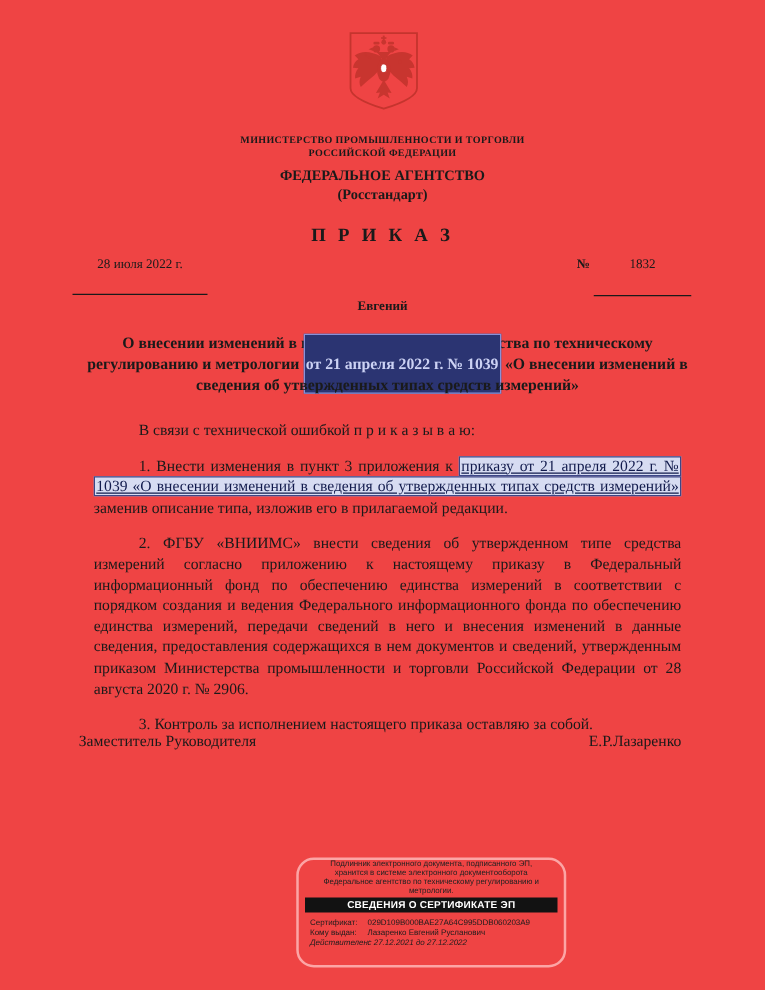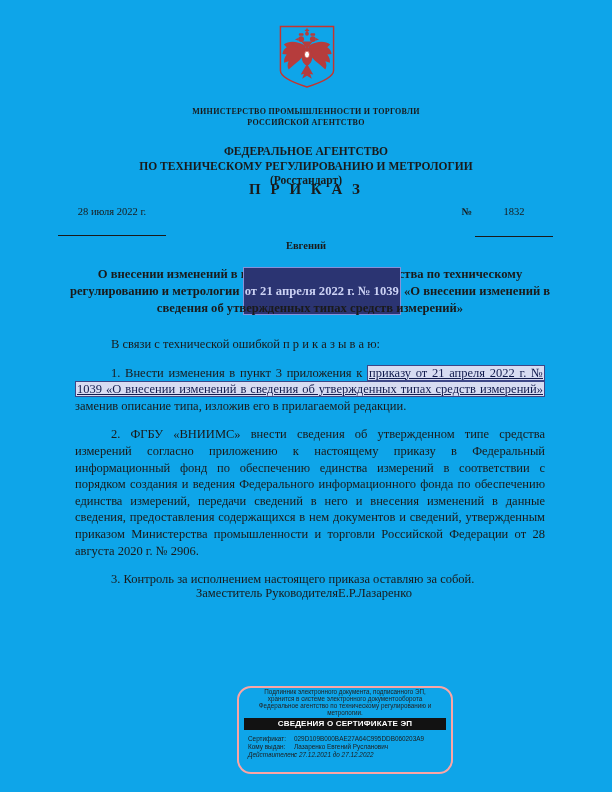--- a/index.html
+++ b/index.html
@@ -8,31 +8,31 @@
     --link-sel-bg:#2b3472;
     --link-sel-tx:#ccd2f4;
     --link-box-bg:#d7dcf2;
     --link-box-bd:#3c4687;
   }
   html,body{margin:0;padding:0;background:#e8e8e8;}
   .page{
     position:relative;
     width:612px;height:792px;
     margin:0 auto;
-    background:#0ea5e9;
+    background:#ef4444;
     font-family:"Liberation Serif","DejaVu Serif",serif;
     color:var(--ink);
     overflow:hidden;
   }
   
   .emblem{position:absolute;left:278px;top:22px;width:58px;height:70px;}
   
   .hdr{position:absolute;left:0;top:106px;width:612px;text-align:center;}
   .ministry{font-weight:bold;font-size:8px;line-height:11px;letter-spacing:.3px;}
-  .agency{margin-top:16px;font-weight:bold;font-size:11.5px;line-height:14.5px;}
+  .agency{margin-top:6px;font-weight:bold;font-size:11.5px;line-height:14.5px;}
   
   .doctype{position:absolute;left:0;top:181px;width:612px;text-align:center;
     font-weight:bold;font-size:15px;letter-spacing:3px;}
   
   .dateline{position:absolute;left:58px;top:206px;width:108px;text-align:center;
     font-size:10.5px;border-bottom:1px solid var(--ink);padding-bottom:18px;}
   .numwrap{position:absolute;right:59px;top:206px;font-size:10.5px;}
   .numsign{font-weight:bold;}
   .numline{display:inline-block;width:78px;text-align:center;
     border-bottom:1px solid var(--ink);padding-bottom:19px;margin-left:3px;}
@@ -54,21 +54,21 @@
   }
   .link-box{
     background:var(--link-box-bg);color:#121b4d;
     border:1px solid var(--link-box-bd);
     text-decoration:underline;padding:0 1px;
     -webkit-box-decoration-break:clone;box-decoration-break:clone;
     cursor:pointer;
   }
   
   .sig{position:absolute;left:63px;top:586px;width:482px;
-    display:flex;justify-content:center;font-size:12.5px;}
+    display:flex;justify-content:space-between;font-size:12.5px;}
   
   .stamp{
     position:absolute;left:237px;top:686px;width:206px;height:84px;
     border:2px solid #fca5a5;border-radius:14px;
     font-family:"Liberation Sans","DejaVu Sans",sans-serif;
     padding:0 3px 0 3px;
   }
   .stamp-hdr{font-size:6.3px;line-height:7.1px;text-align:center;color:#222;}
   .stamp-bar{margin:2px 2px 0 2px;background:#121212;color:#fff;
     font-weight:bold;font-size:8px;line-height:12px;text-align:center;
@@ -111,25 +111,24 @@
       <circle cx="43.5" cy="26" r="1.6"></circle>
       <rect x="13.5" y="21.5" width="7" height="1.2" transform="rotate(35 17 22)"></rect>
     </g>
 
     <ellipse cx="30" cy="31.5" rx="2.6" ry="3.6" fill="#ffffff" stroke="#c5342e" stroke-width="0.8"></ellipse>
   </svg>
 
   <div class="hdr">
     <div class="ministry">
       <div>МИНИСТЕРСТВО ПРОМЫШЛЕННОСТИ И ТОРГОВЛИ</div>
-      <div>РОССИЙСКОЙ  АГЕНТСТВО</div>
+      <div>РОССИЙСКОЙ  ФЕДЕРАЦИИ</div>
     </div>
     <div class="agency">
       <div>ФЕДЕРАЛЬНОЕ АГЕНТСТВО</div>
-      <div>ПО ТЕХНИЧЕСКОМУ РЕГУЛИРОВАНИЮ И МЕТРОЛОГИИ</div>
       <div>(Росстандарт)</div>
     </div>
   </div>
 
   <div class="doctype">П Р И К А З</div>
 
   <div class="dateline">28 июля 2022 г.</div>
   <div class="numwrap">
     <span class="numsign">№</span><span class="numline">1832</span>
   </div>

